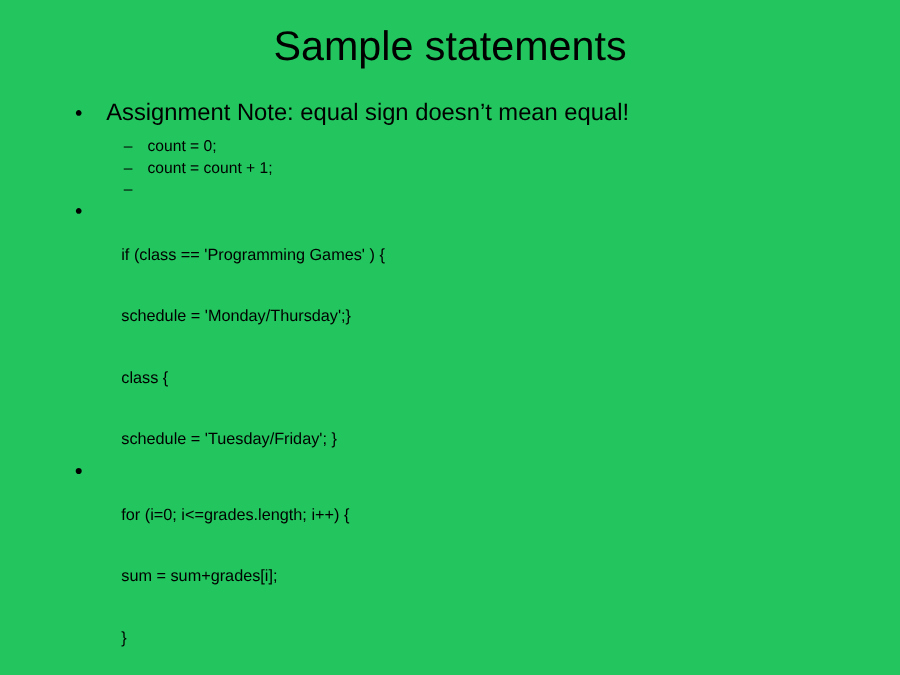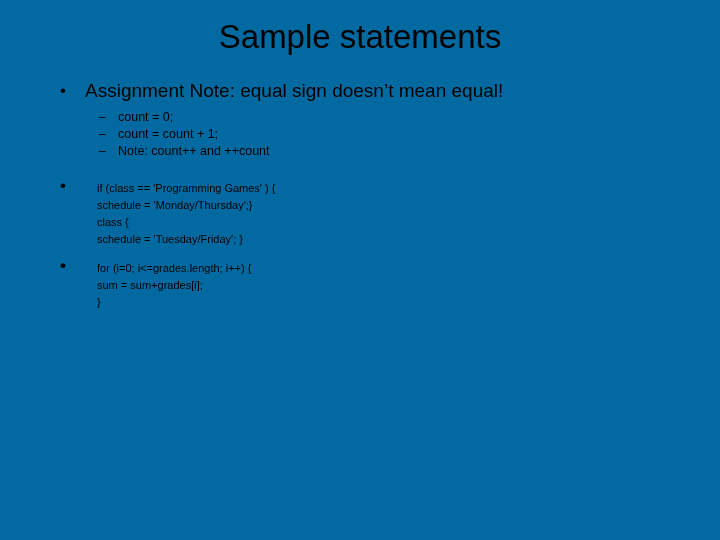--- a/index.html
+++ b/index.html
@@ -12,21 +12,21 @@
     height: 540px;
     overflow: hidden;
     font-family: "Liberation Sans", sans-serif;
     color: #000000;
     -webkit-font-smoothing: none;
   }
   .slide {
     position: relative;
     width: 720px;
     height: 540px;
-    background: #0369a1;
+    background: #22c55e;
     box-sizing: border-box;
   }
 
   
   .slide-title {
     position: absolute;
     top: 18px;
     left: 0;
     width: 720px;
     text-align: center;
@@ -76,24 +76,25 @@
   .l2 .dash {
     position: absolute;
     left: 99px;
     top: 0;
     font-size: 12.5px;
     line-height: 17px;
   }
 
   
   .code {
-    font-size: 11px;
+    font-size: 13px;
     line-height: 17px;
     white-space: pre;
     padding-left: 97px;
+    margin-top: 32px;
   }
   .code.ind1 { }
 
   .gap-sm { height: 6px; }
   .gap-lg { height: 14px; }
 </style>
 </head>
 <body>
 
 <div class="slide">
@@ -112,21 +113,20 @@
     <div class="l2">
       <span class="dash">–</span>
       <span>count = 0;</span>
     </div>
     <div class="l2">
       <span class="dash">–</span>
       <span>count = count + 1;</span>
     </div>
     <div class="l2">
       <span class="dash">–</span>
-      <span>Note: count++   and ++count</span>
     </div>
 
     <div class="gap-lg"></div>
 
     <div class="l1">
       <span class="bullet">•</span>
     </div>
 
     <div class="gap-sm"></div>
 

